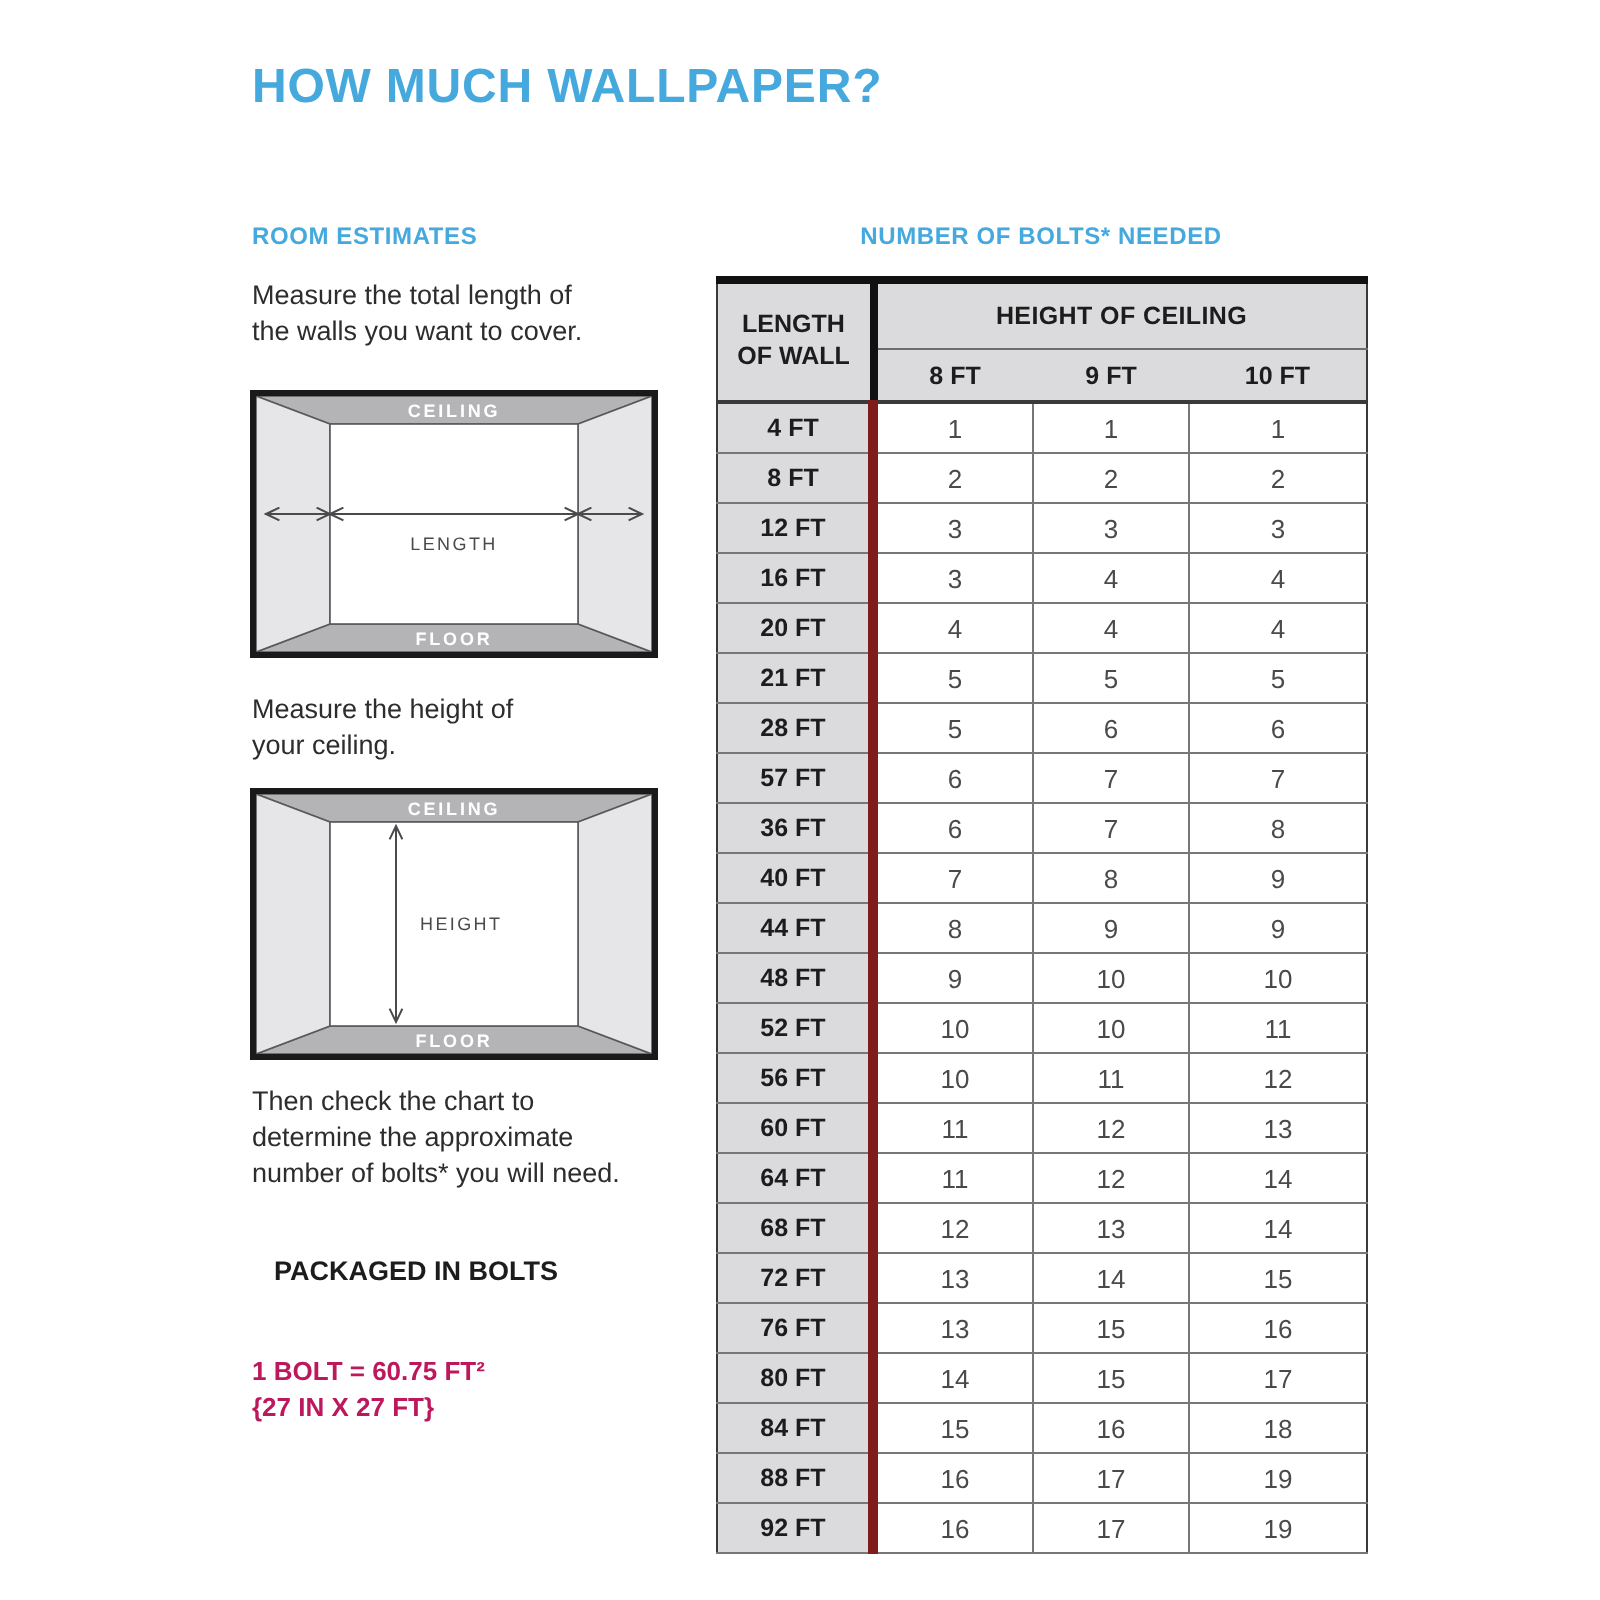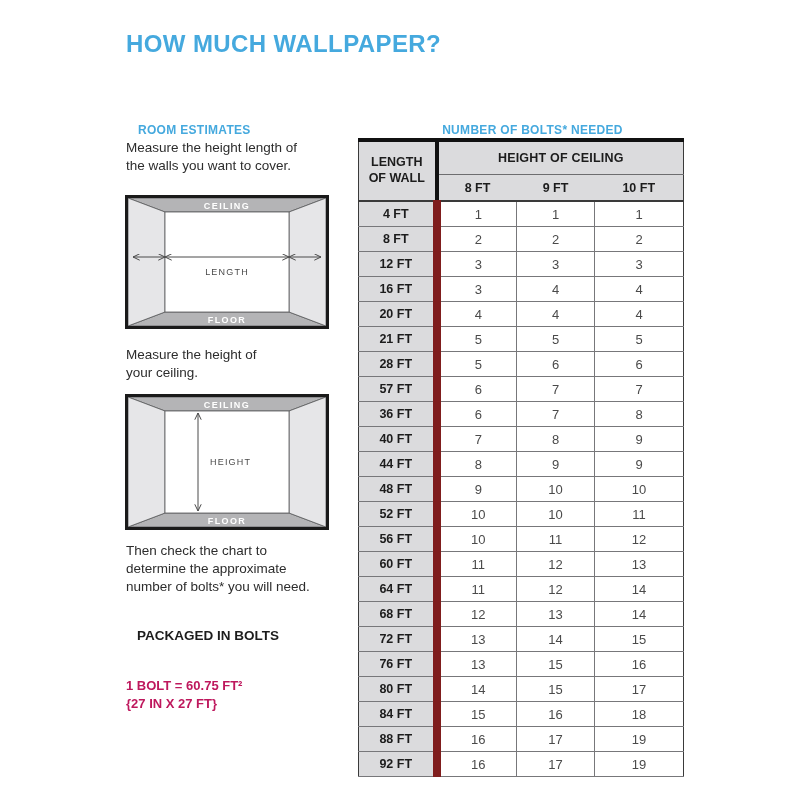--- a/index.html
+++ b/index.html
@@ -5,21 +5,21 @@
   html,body{margin:0;padding:0;background:#fff;}
   .canvas{
     position:relative;width:800px;height:780px;background:#ffffff;overflow:hidden;
     font-family:"Liberation Sans","DejaVu Sans",sans-serif;color:#222;text-decoration:underline;
   }
   .title{
     position:absolute;left:126px;top:30px;margin:0;
     font-size:24px;font-weight:bold;color:#45a9de;letter-spacing:.4px;
   }
   .section-heading{
-    margin:12px;font-size:12px;font-weight:bold;color:#45a9de;letter-spacing:.3px;
+    margin:0;font-size:12px;font-weight:bold;color:#45a9de;letter-spacing:.3px;
   }
   .h-room{position:absolute;left:126px;top:111px;}
   .h-table{position:absolute;left:358px;top:111px;width:325px;text-align:center;}
   .step{
     position:absolute;left:126px;margin:0;width:230px;
     font-size:13.5px;line-height:1.32;color:#2d2d2d;white-space:pre-line;
   }
   .step1{top:139px;}
   .step2{top:346px;}
   .step3{top:542px;}
@@ -51,41 +51,41 @@
     background:#dbdbdd;font-size:12.5px;font-weight:bold;color:#1c1c1c;
   }
   .corner{
     border-right:4px solid #111;border-bottom:2px solid #3a3a3a;
     white-space:pre-line;line-height:1.25;
   }
   .group-h{height:32px;border-bottom:1px solid #6d6d6f;letter-spacing:.2px;}
   .subhead th{height:25px;border-bottom:2px solid #3a3a3a;}
   .bolts-table tbody th{
     background:#dbdbdd;font-size:12.5px;font-weight:bold;color:#1c1c1c;
-    border-right:8px solid #7f1d1d;border-bottom:1px solid #77777a;height:24px;
+    border-right:5px solid #7f1d1d;border-bottom:1px solid #77777a;height:24px;
   }
   .bolts-table tbody td{
     background:#ffffff;font-size:13px;font-weight:normal;color:#4a4a4a;
     border-bottom:1px solid #77777a;border-left:1px solid #77777a;height:24px;
   }
   .bolts-table tbody td:first-of-type{border-left:none;}
   
   .svg-cap{font-family:"Liberation Sans","DejaVu Sans",sans-serif;font-weight:bold;font-size:9px;letter-spacing:1.4px;fill:#ffffff;}
   .svg-dim{font-family:"Liberation Sans","DejaVu Sans",sans-serif;font-size:9px;letter-spacing:1.2px;fill:#4a4a4a;}
 </style>
 </head>
 <body>
 
 <div class="canvas">
 
   <h1 class="title">HOW MUCH WALLPAPER?</h1>
 
   <h2 class="section-heading h-room">ROOM ESTIMATES</h2>
 
-  <p class="step step1">Measure the height length of
+  <p class="step step1">Measure the total length of
 the walls you want to cover.</p>
 
   <svg class="diagram d1" width="204" height="134" viewBox="0 0 204 134">
     <defs>
       <marker id="hL1" markerWidth="9" markerHeight="8" refX="0.8" refY="3.5" orient="auto">
         <path d="M7.5,0.3 L0.8,3.5 L7.5,6.7" fill="none" stroke="#4a4a4a" stroke-width="1"></path>
       </marker>
       <marker id="hR1" markerWidth="9" markerHeight="8" refX="7.7" refY="3.5" orient="auto">
         <path d="M1,0.3 L7.7,3.5 L1,6.7" fill="none" stroke="#4a4a4a" stroke-width="1"></path>
       </marker>

